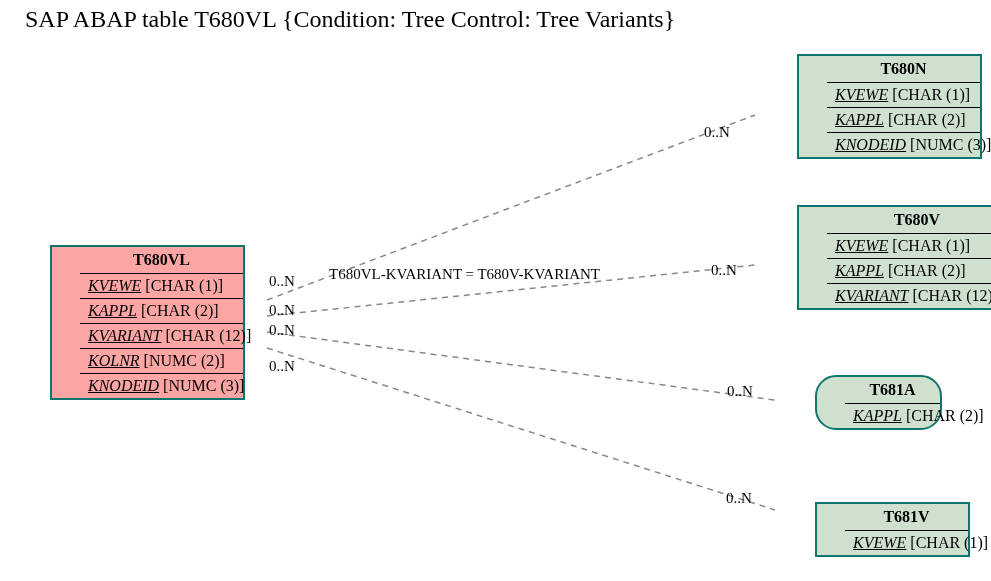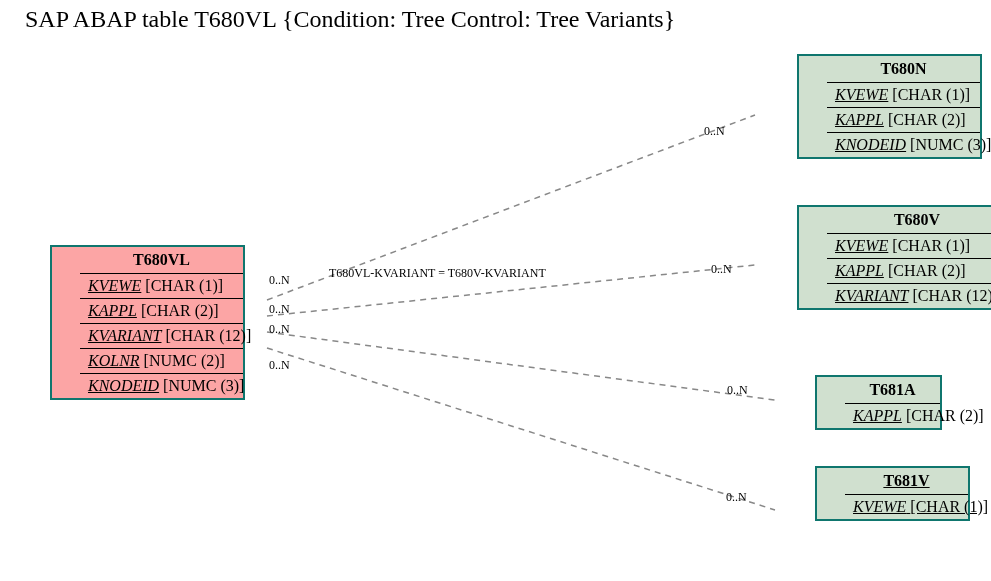--- a/index.html
+++ b/index.html
@@ -53,21 +53,21 @@
   .main-entity { background: #fca5a5; }
   .rel-entity  { background: #d0e0cf; }
   svg.lines {
     position: absolute;
     top: 0; left: 0;
     width: 991px; height: 581px;
     pointer-events: none;
   }
   .rel-label, .card-label {
     position: absolute;
-    font-size: 12px;
+    font-size: 15px;
     font-family: Georgia, serif;
     white-space: nowrap;
     background: transparent;
   }
 </style>
 </head>
 <body>
 <div class="canvas">
 
 <div class="title">SAP ABAP table T680VL {Condition: Tree Control: Tree Variants}</div>
@@ -99,26 +99,26 @@
   <div class="row"><span class="fld">KNODEID</span> <span>[NUMC (3)]</span></div>
 </div>
 
 <div class="entity rel-entity" style="left:782px; top:205px; width:212px;">
   <div class="hdr">T680V</div>
   <div class="row"><span class="fld">KVEWE</span> <span>[CHAR (1)]</span></div>
   <div class="row"><span class="fld">KAPPL</span> <span>[CHAR (2)]</span></div>
   <div class="row"><span class="fld">KVARIANT</span> <span>[CHAR (12)]</span></div>
 </div>
 
-<div class="entity rel-entity" style="left:800px; top:375px; width:127px;">
+<div class="entity rel-entity" style="left:800px; top:375px; width:127px;border-radius:21px;">
   <div class="hdr">T681A</div>
   <div class="row"><span class="fld">KAPPL</span> <span>[CHAR (2)]</span></div>
 </div>
 
-<div class="entity rel-entity" style="left:800px; top:466px; width:155px;text-decoration:underline;">
+<div class="entity rel-entity" style="left:800px; top:502px; width:155px;">
   <div class="hdr">T681V</div>
   <div class="row"><span class="fld">KVEWE</span> <span>[CHAR (1)]</span></div>
 </div>
 
 <div class="rel-label" style="left:314px; top:266px;">T680VL-KVARIANT = T680V-KVARIANT</div>
 
 <div class="card-label" style="left:254px; top:273px;">0..N</div>
 <div class="card-label" style="left:254px; top:302px;">0..N</div>
 <div class="card-label" style="left:254px; top:322px;">0..N</div>
 <div class="card-label" style="left:254px; top:358px;">0..N</div>

